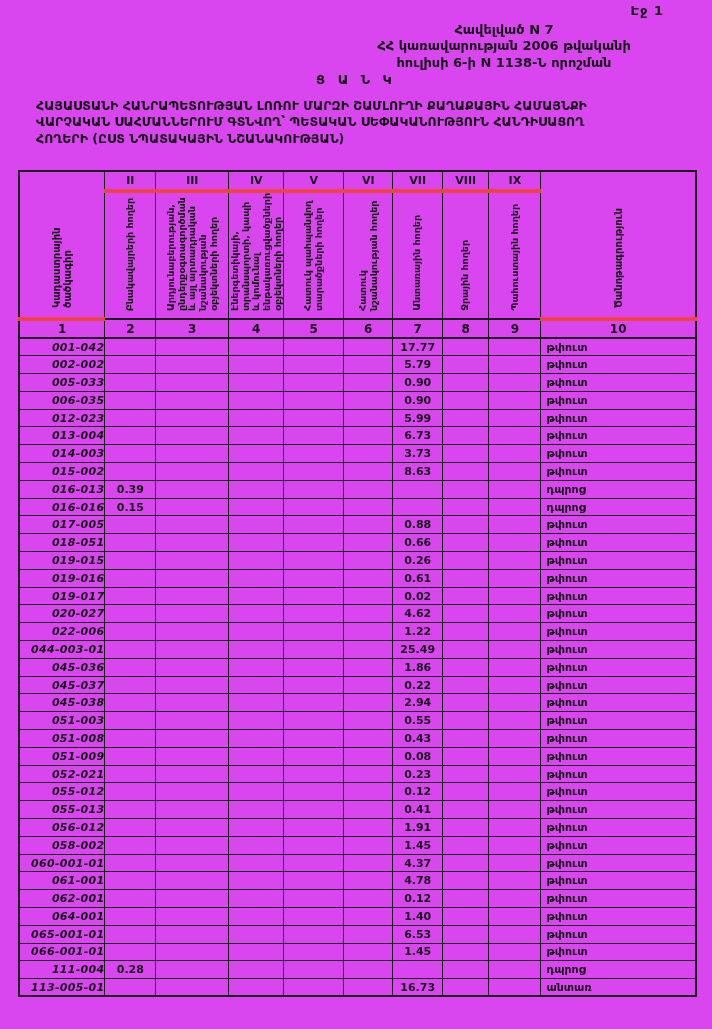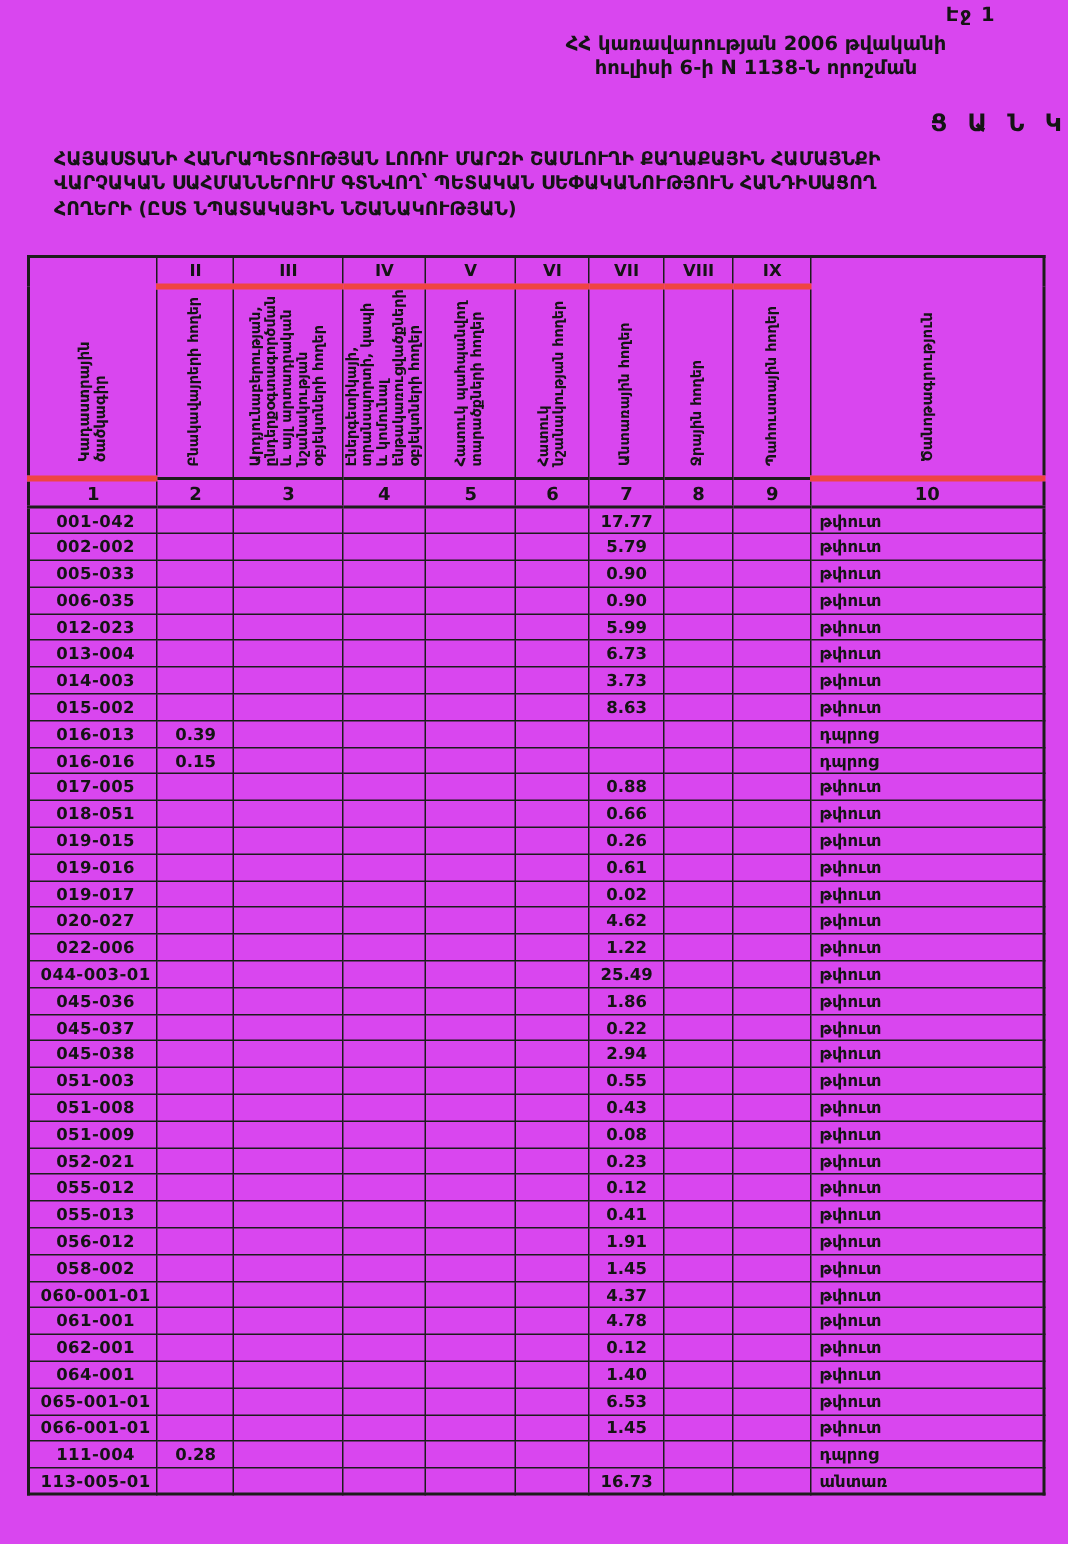--- a/index.html
+++ b/index.html
@@ -17,21 +17,21 @@
   .page-num {
     position: absolute; top: 3px; right: 48px;
     font-size: 13px; letter-spacing: 1px;
   }
   .appendix {
     position: absolute; top: 22px; left: 300px; width: 408px;
     text-align: center; font-size: 13px; line-height: 1.25;
   }
   .doc-title {
     position: absolute; top: 72px; left: 0; width: 100%;
-    text-align: right; font-size: 16px; letter-spacing: 4px;
+    text-align: center; font-size: 13px; letter-spacing: 4px;
   }
   .doc-subtitle {
     position: absolute; top: 98px; left: 36px; width: 640px;
     text-align: left; font-size: 12.5px; line-height: 1.3;
   }
   table.land {
     position: absolute; top: 170px; left: 18px;
     width: 679px;
     border-collapse: collapse;
     table-layout: fixed;
@@ -51,32 +51,33 @@
     transform: rotate(180deg);
     font-size: 9.5px;
     line-height: 1.12;
     max-height: 118px;
     text-align: left;
     white-space: normal;
   }
   th.vspan .vtext { max-height: 136px; font-size: 10px; }
   tr.num-row th { height: 19px; font-size: 12px; text-align: center; border-bottom: 2px solid #1c1c1c; border-top: 2px solid #1c1c1c; }
   tbody td { height: 17.8px; font-size: 11px; }
-  tbody td.code { text-align: center; padding-left: 3px; letter-spacing: 0.3px; }
+  tbody td.code { text-align: right; padding-left: 3px; letter-spacing: 0.3px; font-style: italic; }
   tbody td.val  { text-align: center; }
   tbody td.note { text-align: left; padding-left: 5px; }
 </style>
 </head>
 <body>
 
 <div class="page">
 
   <div class="page-num">Էջ 1</div>
 
   <div class="appendix">
+    <div>Հավելված N 7</div>
     <div>ՀՀ կառավարության 2006 թվականի</div>
     <div>հուլիսի 6-ի N 1138-Ն որոշման</div>
   </div>
 
   <div class="doc-title">Ց Ա Ն Կ</div>
 
   <div class="doc-subtitle">
     <div>ՀԱՅԱՍՏԱՆԻ ՀԱՆՐԱՊԵՏՈՒԹՅԱՆ ԼՈՌՈՒ ՄԱՐԶԻ ՇԱՄԼՈՒՂԻ ՔԱՂԱՔԱՅԻՆ ՀԱՄԱՅՆՔԻ</div>
     <div>ՎԱՐՉԱԿԱՆ ՍԱՀՄԱՆՆԵՐՈՒՄ ԳՏՆՎՈՂ՝ ՊԵՏԱԿԱՆ ՍԵՓԱԿԱՆՈՒԹՅՈՒՆ ՀԱՆԴԻՍԱՑՈՂ</div>
     <div>ՀՈՂԵՐԻ (ԸՍՏ ՆՊԱՏԱԿԱՅԻՆ ՆՇԱՆԱԿՈՒԹՅԱՆ)</div>

